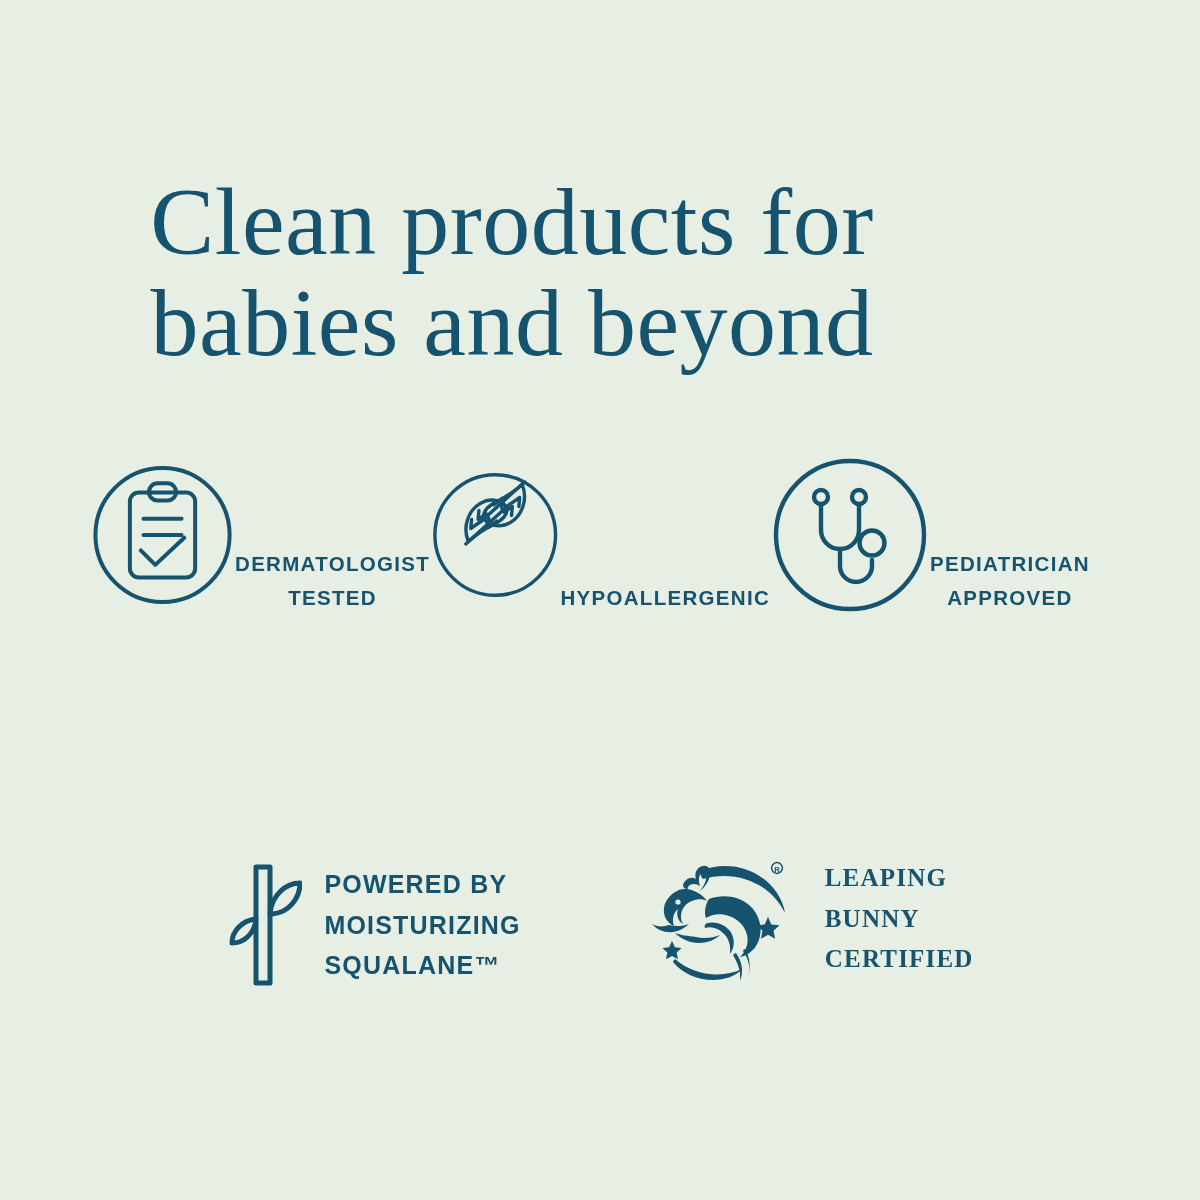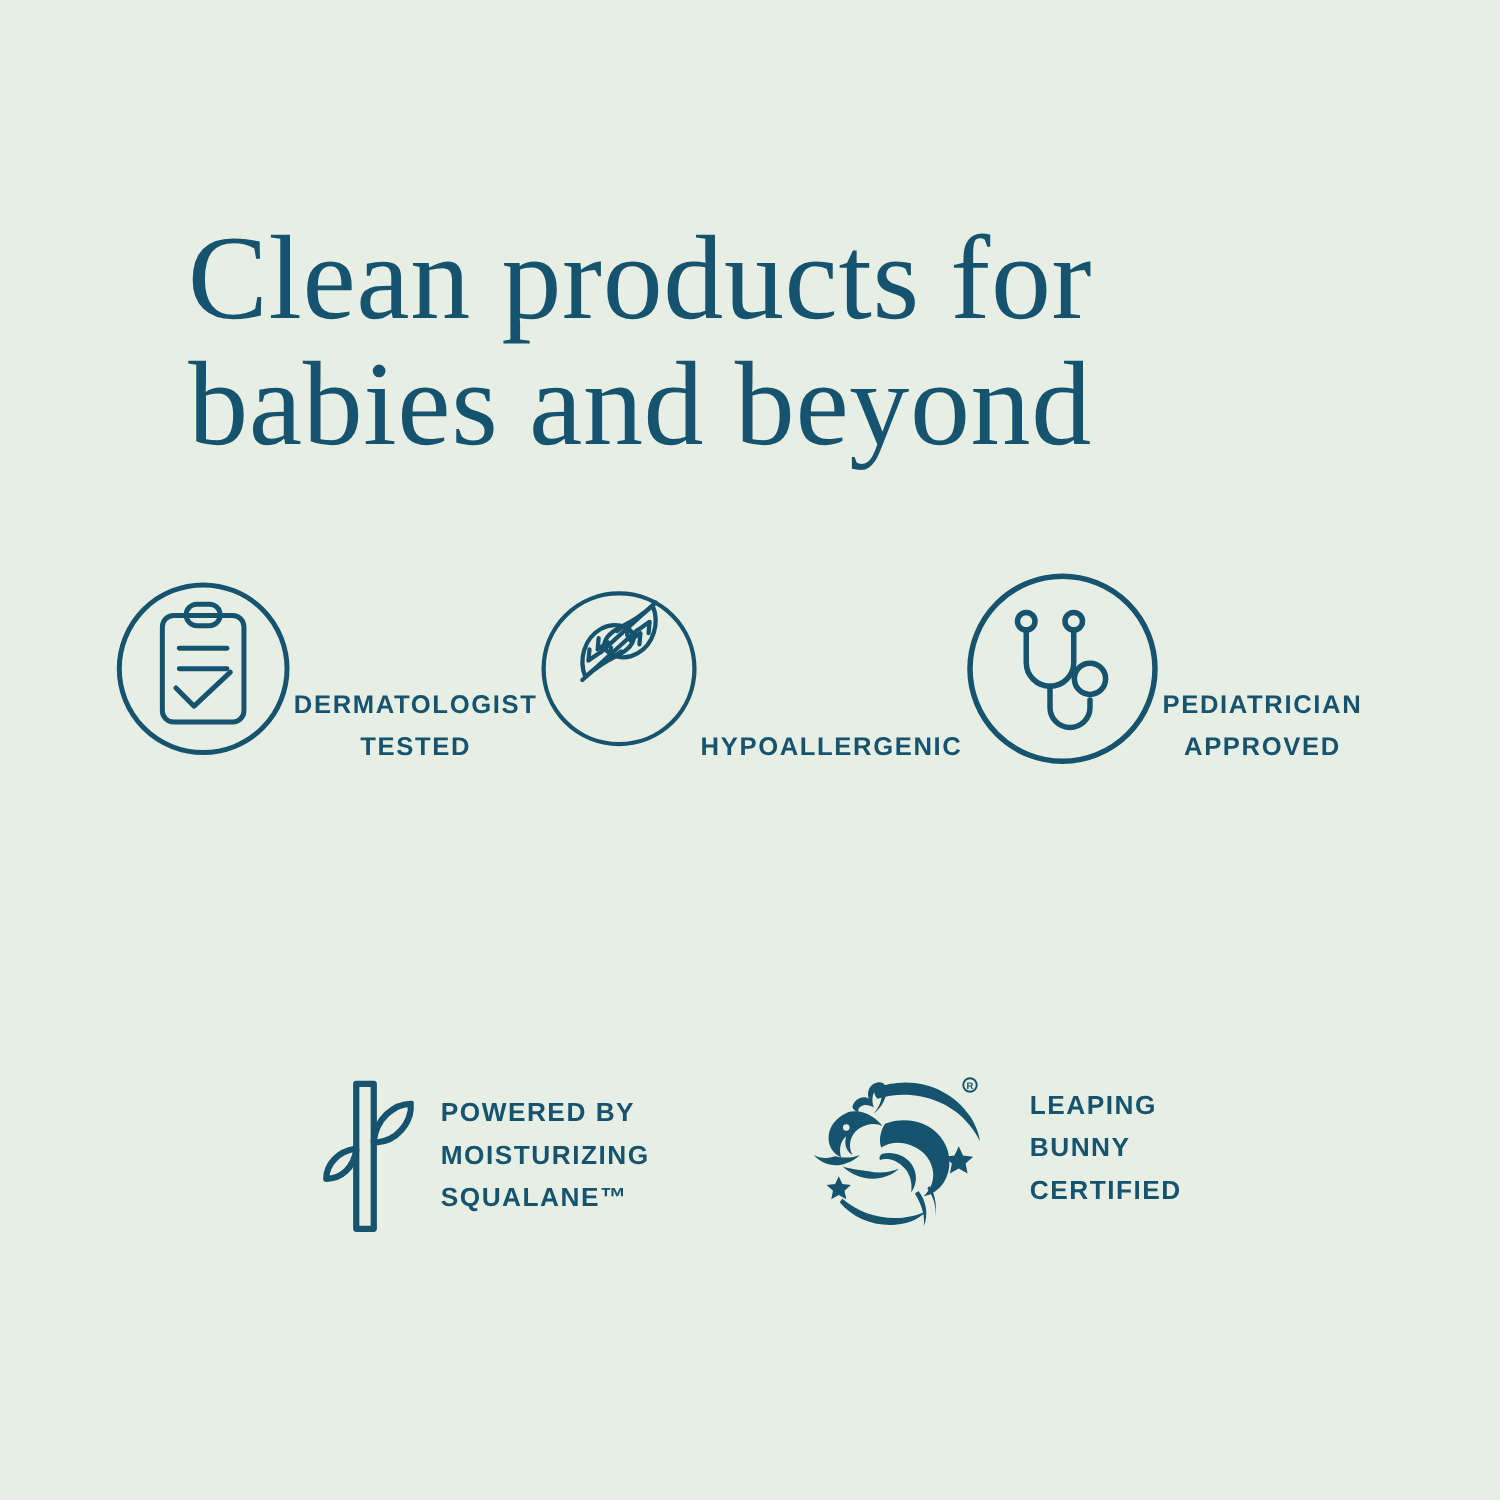--- a/index.html
+++ b/index.html
@@ -91,27 +91,27 @@
     flex: 0 0 auto;
     display: block;
   }
   .squalane-mark { width: 76px; height: 140px; }
   .bunny-mark    { width: 150px; height: 128px; }
   .cert-label {
     margin-left: 22px;
     color: #16536e;
     font-family: "Liberation Sans", sans-serif;
     font-weight: bold;
-    font-size: 21px;
+    font-size: 25px;
     line-height: 1.63;
     letter-spacing: 1.2px;
     text-align: left;
     white-space: pre-line;
   }
-  .bunny-label { margin-left: 30px; }
+  .bunny-label { margin-left: 30px; font-family: Liberation Serif, serif; }
 </style>
 </head>
 <body>
 
 <div class="page">
 
   <h1 class="headline">Clean products for
 babies and beyond</h1>
 
   <div class="badge-row">

